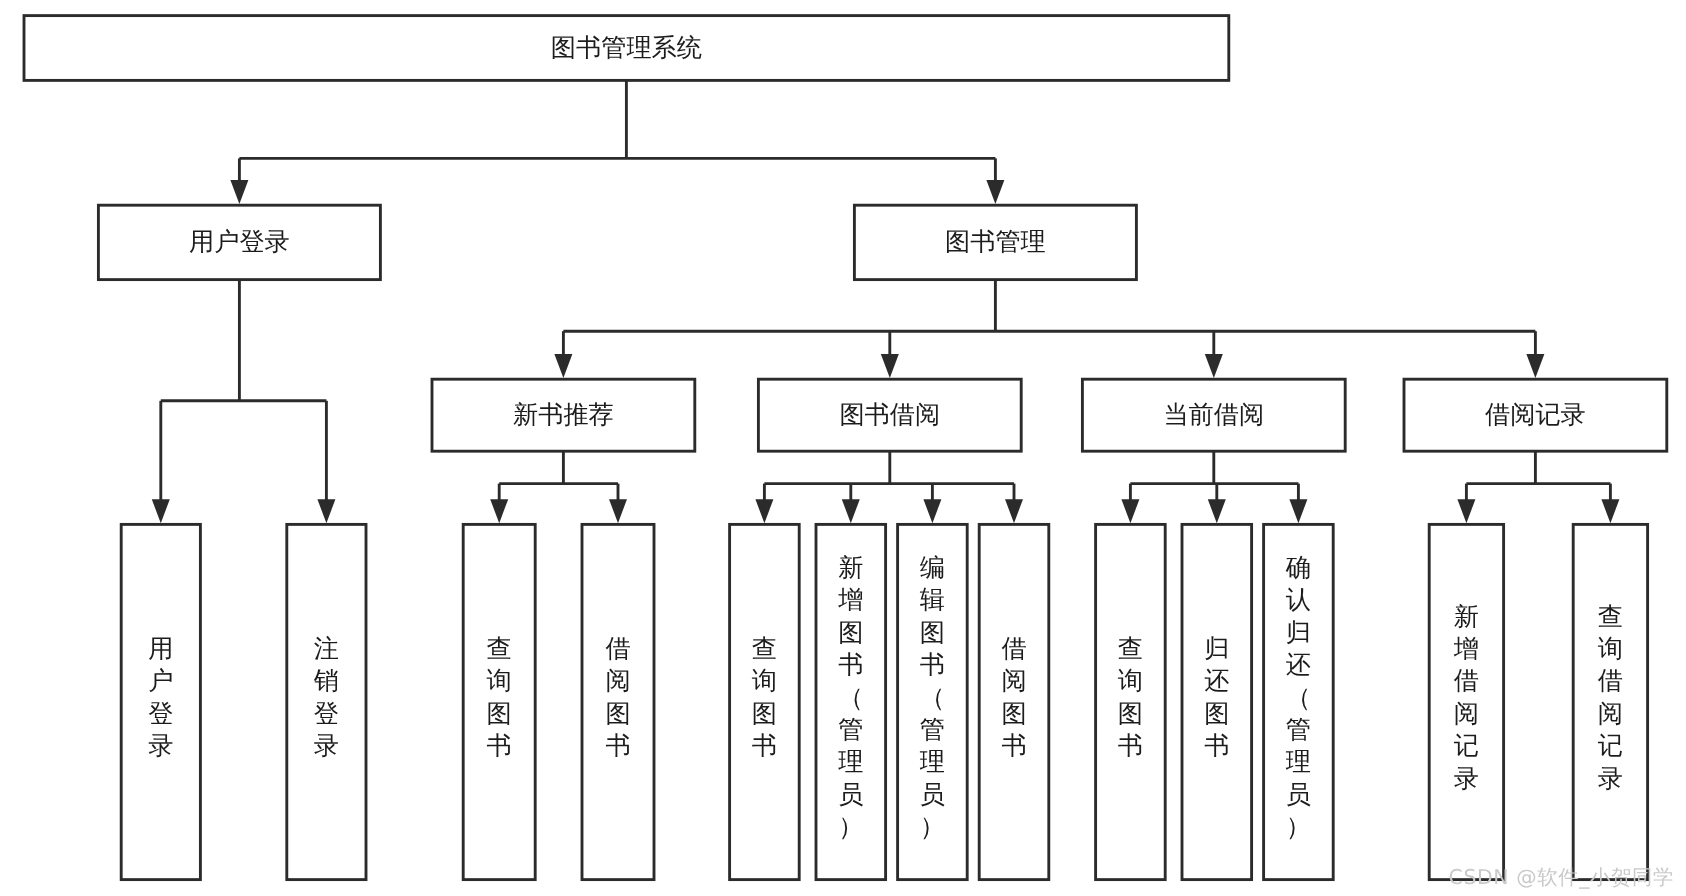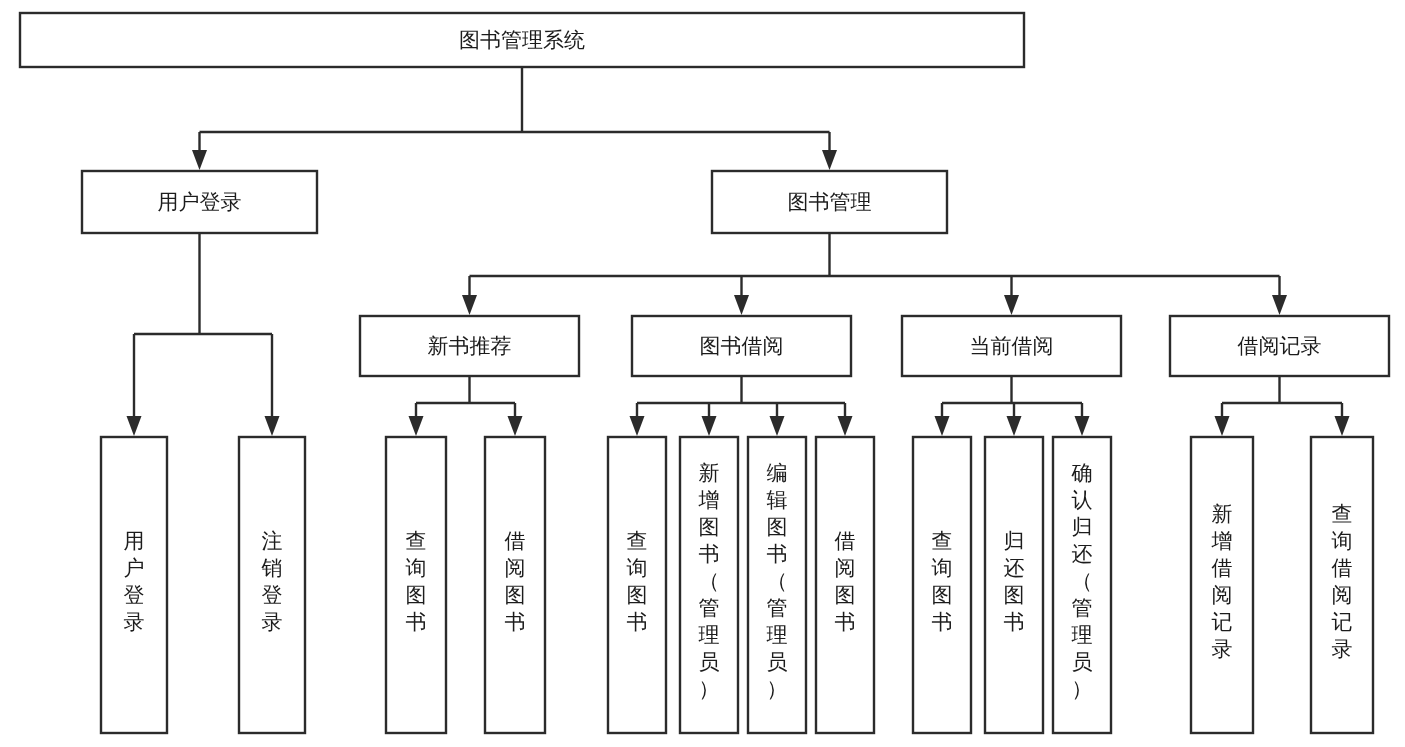--- a/index.html
+++ b/index.html
@@ -204,13 +204,14 @@
         <g>
           <rect x="1191" y="437" width="62" height="296" class="node-box"></rect>
           <text x="1222" y="520.5" class="node-label-vertical"><tspan x="1222" dy="0">新</tspan><tspan x="1222" dy="27">增</tspan><tspan x="1222" dy="27">借</tspan><tspan x="1222" dy="27">阅</tspan><tspan x="1222" dy="27">记</tspan><tspan x="1222" dy="27">录</tspan></text>
         </g>
         <g>
           <rect x="1311" y="437" width="62" height="296" class="node-box"></rect>
           <text x="1342" y="520.5" class="node-label-vertical"><tspan x="1342" dy="0">查</tspan><tspan x="1342" dy="27">询</tspan><tspan x="1342" dy="27">借</tspan><tspan x="1342" dy="27">阅</tspan><tspan x="1342" dy="27">记</tspan><tspan x="1342" dy="27">录</tspan></text>
         </g>
       </g>
   </svg>
+  <div class="watermark-text">CSDN @软件_小贺同学</div>
 </div>
 
 </body></html>

